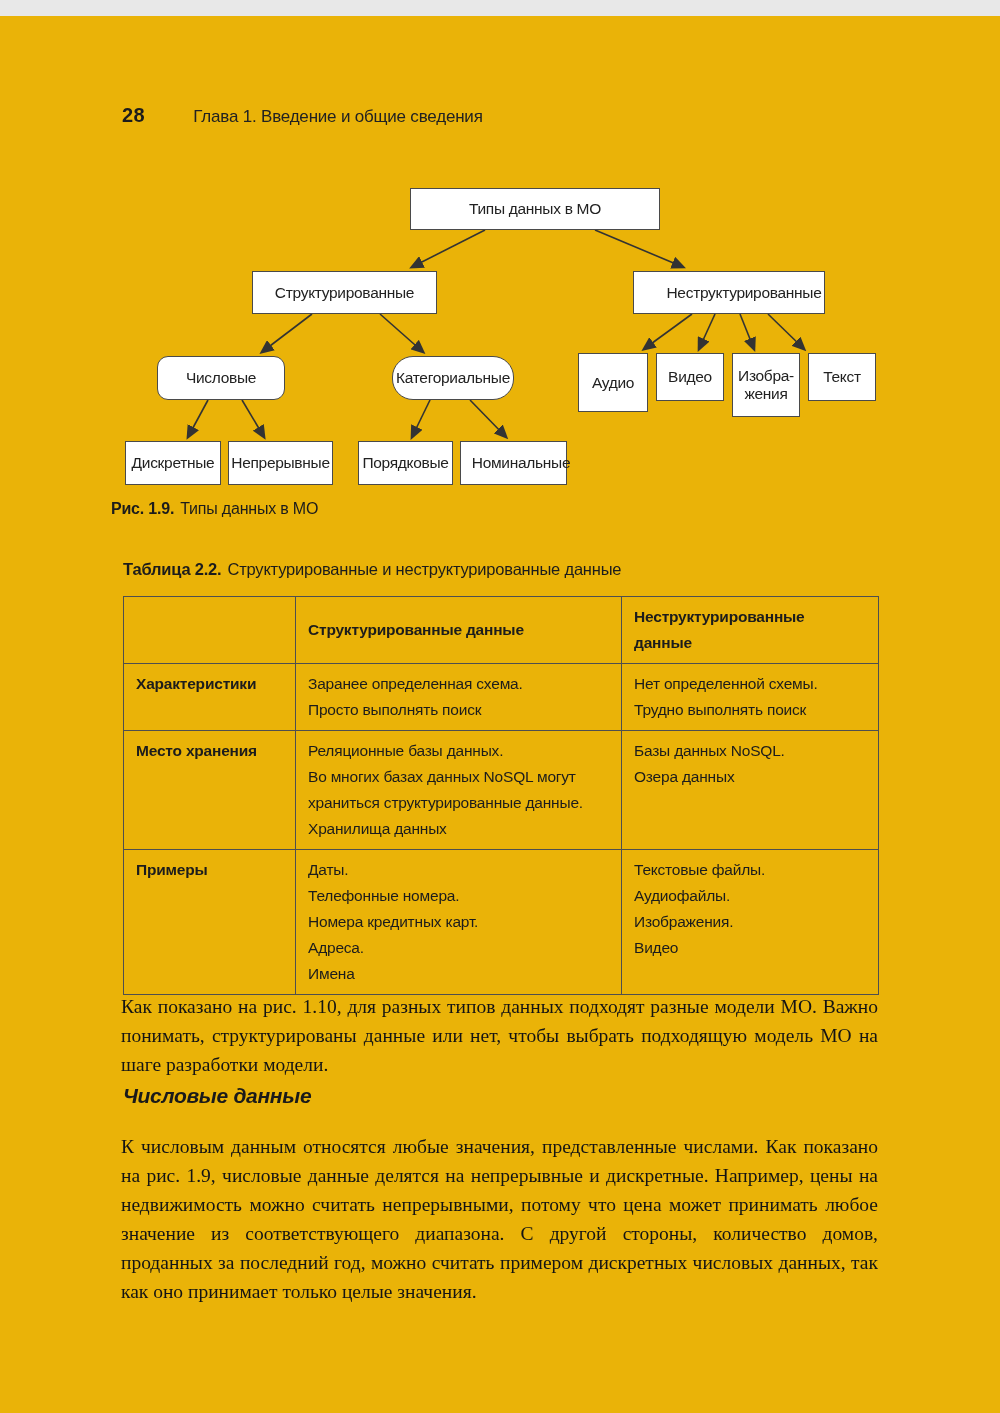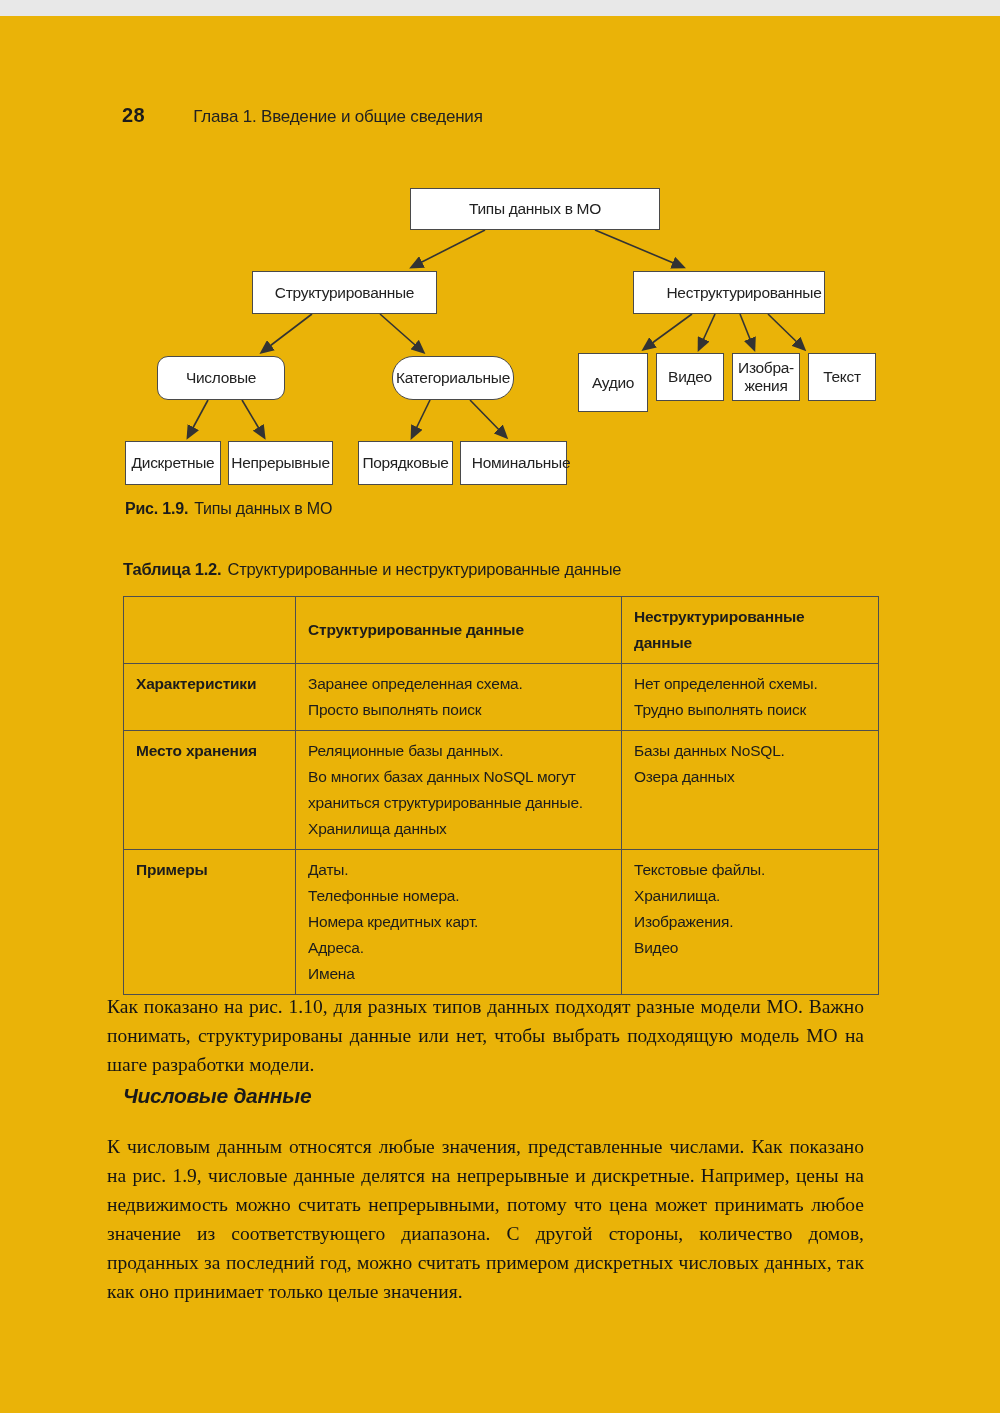--- a/index.html
+++ b/index.html
@@ -22,49 +22,49 @@
     font-size:15.5px;letter-spacing:-0.3px;color:#222;
     white-space:pre-line;line-height:1.15;box-sizing:border-box;
   }
   #nd-root{left:290px;top:7px;width:250px;height:42px;}
   #nd-structured{left:132px;top:90px;width:185px;height:43px;}
   #nd-unstructured{left:513px;top:90px;width:192px;height:43px;padding-left:30px;}
   #nd-numeric{left:37px;top:175px;width:128px;height:44px;border-radius:11px;}
   #nd-categorical{left:272px;top:175px;width:122px;height:44px;border-radius:21px;}
   #nd-audio{left:458px;top:172px;width:70px;height:59px;}
   #nd-video{left:536px;top:172px;width:68px;height:48px;}
-  #nd-images{left:612px;top:172px;width:68px;height:48px;}
+  #nd-images{left:612px;top:172px;width:68px;height:64px;}
   #nd-text{left:688px;top:172px;width:68px;height:48px;}
   #nd-discrete{left:5px;top:260px;width:96px;height:44px;}
   #nd-continuous{left:108px;top:260px;width:105px;height:44px;}
   #nd-ordinal{left:238px;top:260px;width:95px;height:44px;}
   #nd-nominal{left:340px;top:260px;width:107px;height:44px;padding-left:15px;}
 
-  .fig-caption{position:absolute;left:125px;top:484px;font-size:16px;letter-spacing:-0.2px;}
+  .fig-caption{position:absolute;left:111px;top:484px;font-size:16px;letter-spacing:-0.2px;}
   .cap-label{font-weight:bold;margin-right:6px;}
 
   
   .tbl-caption{position:absolute;left:123px;top:544px;font-size:16.5px;letter-spacing:-0.2px;}
   table.data{
     position:absolute;left:123px;top:580px;width:755px;
     border-collapse:collapse;table-layout:fixed;
     font-size:15.5px;letter-spacing:-0.2px;
   }
   table.data col.c1{width:172px;} table.data col.c2{width:326px;} table.data col.c3{width:257px;}
   table.data th,table.data td{
     border:1.2px solid #4f4f4f;padding:7px 12px;box-sizing:border-box;
     line-height:26px;text-align:left;vertical-align:top;
   }
   table.data th{font-weight:bold;height:42px;vertical-align:middle;}
   td.rowlabel{font-weight:bold;vertical-align:middle;}
   .cell-body{white-space:pre-line;}
 
   
   .bodytext{
-    position:absolute;left:107px;width:757px;
+    position:absolute;left:121px;width:757px;
     font-family:"Liberation Serif",serif;font-size:19.5px;line-height:29px;
     text-align:justify;color:#141414;
   }
   #para1{top:976px;}
   .section-head{
     position:absolute;left:123px;top:1068px;
     font-size:21px;font-weight:bold;font-style:italic;letter-spacing:-0.3px;color:#1a1a1a;
   }
   #para2{top:1116px;}
 </style>
@@ -114,21 +114,21 @@
     <div class="node" id="nd-continuous">Непрерывные</div>
     <div class="node" id="nd-ordinal">Порядковые</div>
     <div class="node" id="nd-nominal">Номинальные</div>
   </div>
 
   <div class="fig-caption">
     <span class="cap-label">Рис. 1.9.</span><span>Типы данных в МО</span>
   </div>
 
   <div class="tbl-caption">
-    <span class="cap-label">Таблица 1.2.</span><span>Структурированные и неструктурированные данные</span>
+    <span class="cap-label">Таблица 2.2.</span><span>Структурированные и неструктурированные данные</span>
   </div>
 
   <table class="data">
     <colgroup>
         <col class="c1">
         <col class="c2">
         <col class="c3">
       </colgroup>
     <thead>
       <tr>
@@ -165,21 +165,21 @@
         <td class="rowlabel">Примеры</td>
         <td>
             <div class="cell-body">Даты.
 Телефонные номера.
 Номера кредитных карт.
 Адреса.
 Имена</div>
           </td>
         <td>
             <div class="cell-body">Текстовые файлы.
-Хранилища.
+Аудиофайлы.
 Изображения.
 Видео</div>
           </td>
       </tr>
     </tbody>
   </table>
 
   <div class="bodytext" id="para1">Как показано на рис. 1.10, для разных типов данных подходят разные модели МО. Важно понимать, структурированы данные или нет, чтобы выбрать подходящую модель МО на шаге разработки модели.</div>
 
   <div class="section-head">Числовые данные</div>

